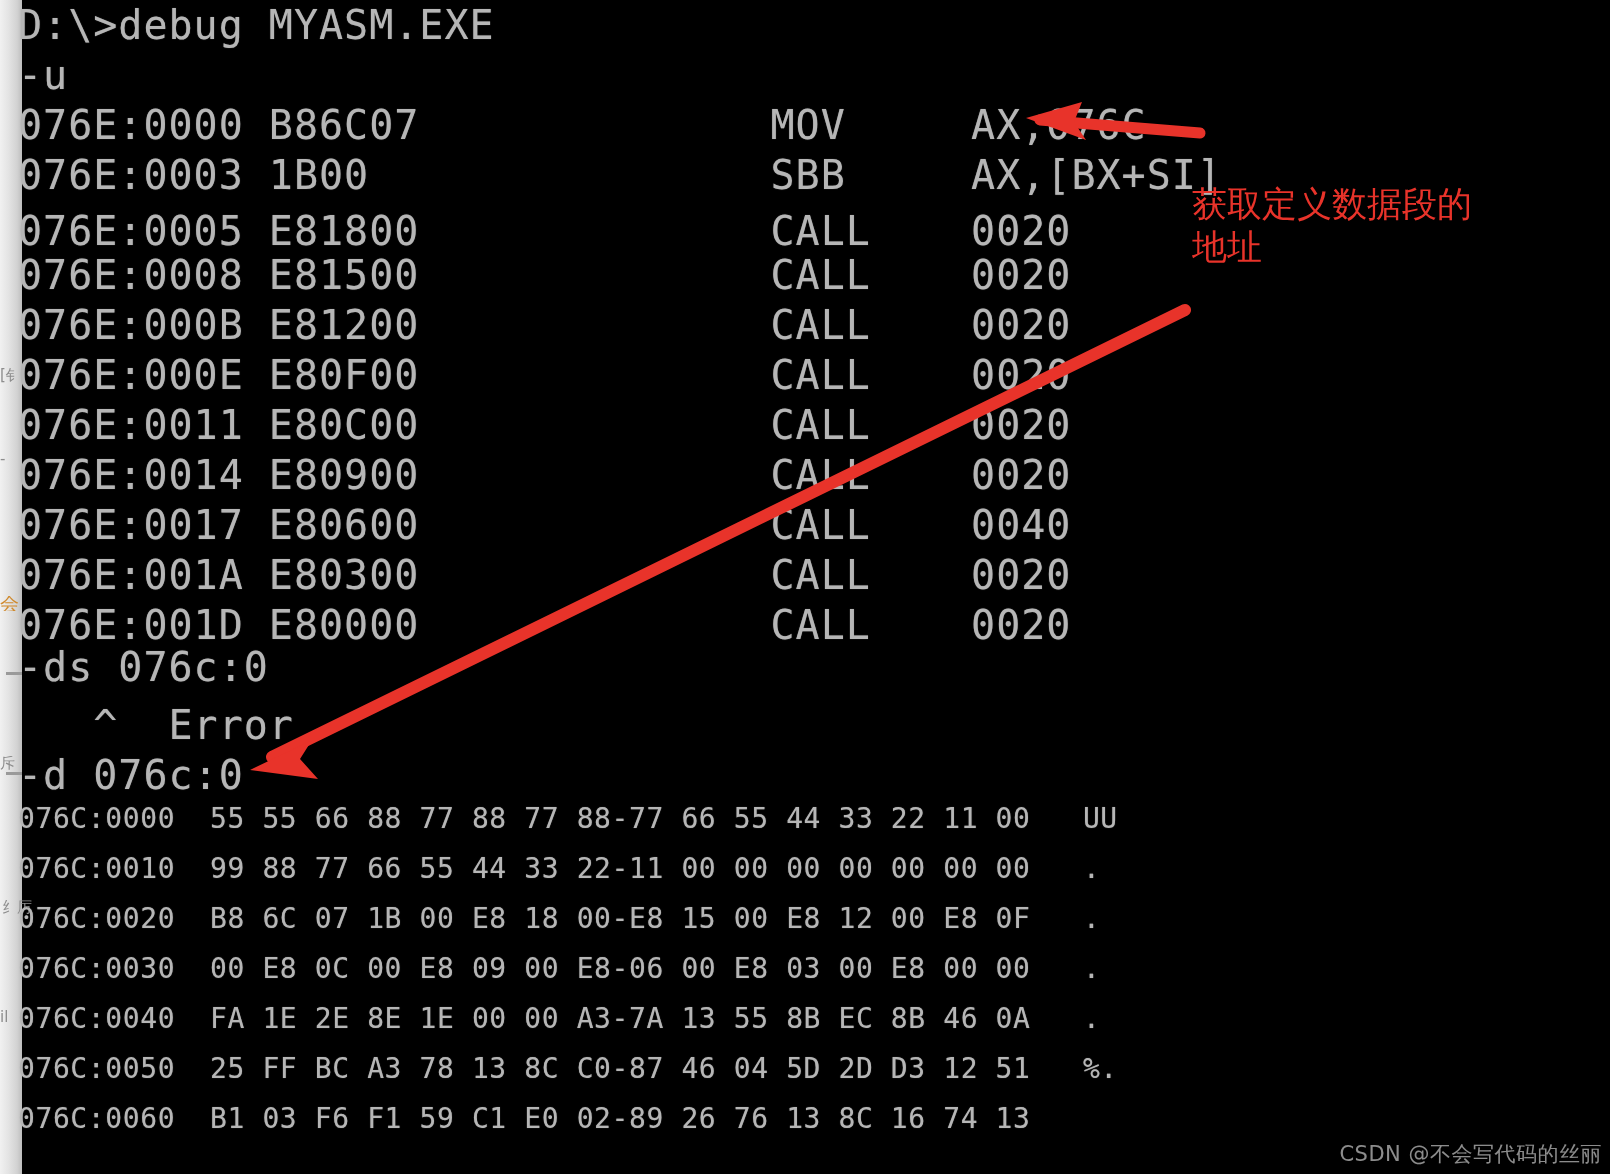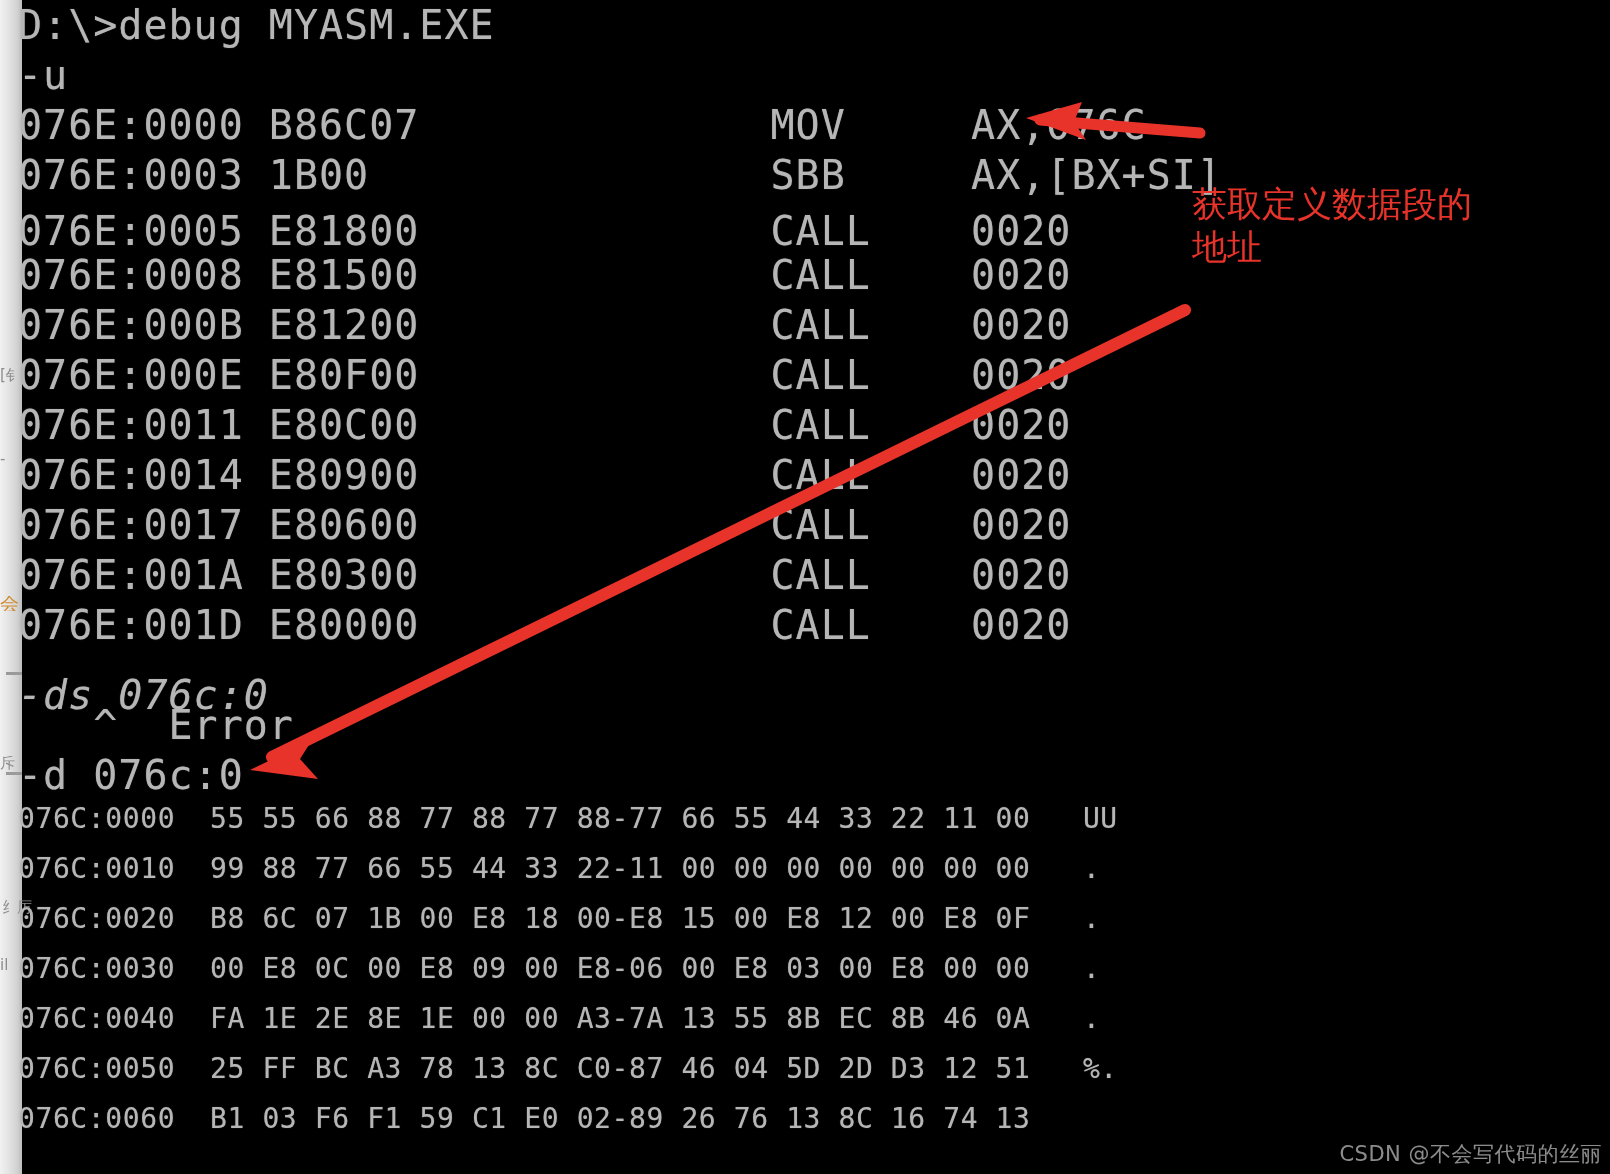--- a/index.html
+++ b/index.html
@@ -115,41 +115,41 @@
 <div id="screen">
 
   <div id="left-strip">
     <div class="ghost" style="top:368px;">[钅</div>
     <div class="ghost" style="top:452px;">-</div>
     <div class="ghost amber" style="top:596px;">会</div>
     <div class="rule" style="top:672px;"></div>
     <div class="ghost" style="top:756px;">斥</div>
     <div class="rule" style="top:772px;"></div>
     <div class="ghost" style="top:900px;text-align:center;">纟厉</div>
-    <div class="ghost" style="top:958px;">il</div>
+    <div class="ghost" style="top:1010px;">il</div>
   </div>
 
   <div id="term">
 
     <div class="line" style="top:2px;">D:\&gt;debug MYASM.EXE</div>
     <div class="line" style="top:52px;">-u</div>
 
     <div class="line" style="top:102px;">076E:0000 B86C07              MOV     AX,076C</div>
     <div class="line" style="top:152px;">076E:0003 1B00                SBB     AX,[BX+SI]</div>
     <div class="line" style="top:208px;text-align:center;">076E:0005 E81800              CALL    0020</div>
     <div class="line" style="top:252px;">076E:0008 E81500              CALL    0020</div>
     <div class="line" style="top:302px;">076E:000B E81200              CALL    0020</div>
     <div class="line" style="top:352px;">076E:000E E80F00              CALL    0020</div>
     <div class="line" style="top:402px;">076E:0011 E80C00              CALL    0020</div>
     <div class="line" style="top:452px;">076E:0014 E80900              CALL    0020</div>
-    <div class="line" style="top:502px;">076E:0017 E80600              CALL    0020</div>
+    <div class="line" style="top:502px;">076E:0017 E80600              CALL    0040</div>
     <div class="line" style="top:552px;">076E:001A E80300              CALL    0020</div>
     <div class="line" style="top:602px;">076E:001D E80000              CALL    0020</div>
 
-    <div class="line" style="top:672px;font-style:italic;">-ds 076c:0</div>
+    <div class="line" style="top:644px;">-ds 076c:0</div>
     <div class="line" style="top:702px;">   ^  Error</div>
     <div class="line" style="top:752px;">-d 076c:0</div>
 
     <div class="line dump" style="top:802px;">076C:0000  55 55 66 88 77 88 77 88-77 66 55 44 33 22 11 00   UU</div>
     <div class="line dump" style="top:852px;">076C:0010  99 88 77 66 55 44 33 22-11 00 00 00 00 00 00 00   .</div>
     <div class="line dump" style="top:902px;">076C:0020  B8 6C 07 1B 00 E8 18 00-E8 15 00 E8 12 00 E8 0F   .</div>
     <div class="line dump" style="top:952px;text-align:right;">076C:0030  00 E8 0C 00 E8 09 00 E8-06 00 E8 03 00 E8 00 00   .</div>
     <div class="line dump" style="top:1002px;">076C:0040  FA 1E 2E 8E 1E 00 00 A3-7A 13 55 8B EC 8B 46 0A   .</div>
     <div class="line dump" style="top:1052px;">076C:0050  25 FF BC A3 78 13 8C C0-87 46 04 5D 2D D3 12 51   %.</div>
     <div class="line dump" style="top:1102px;">076C:0060  B1 03 F6 F1 59 C1 E0 02-89 26 76 13 8C 16 74 13</div>

